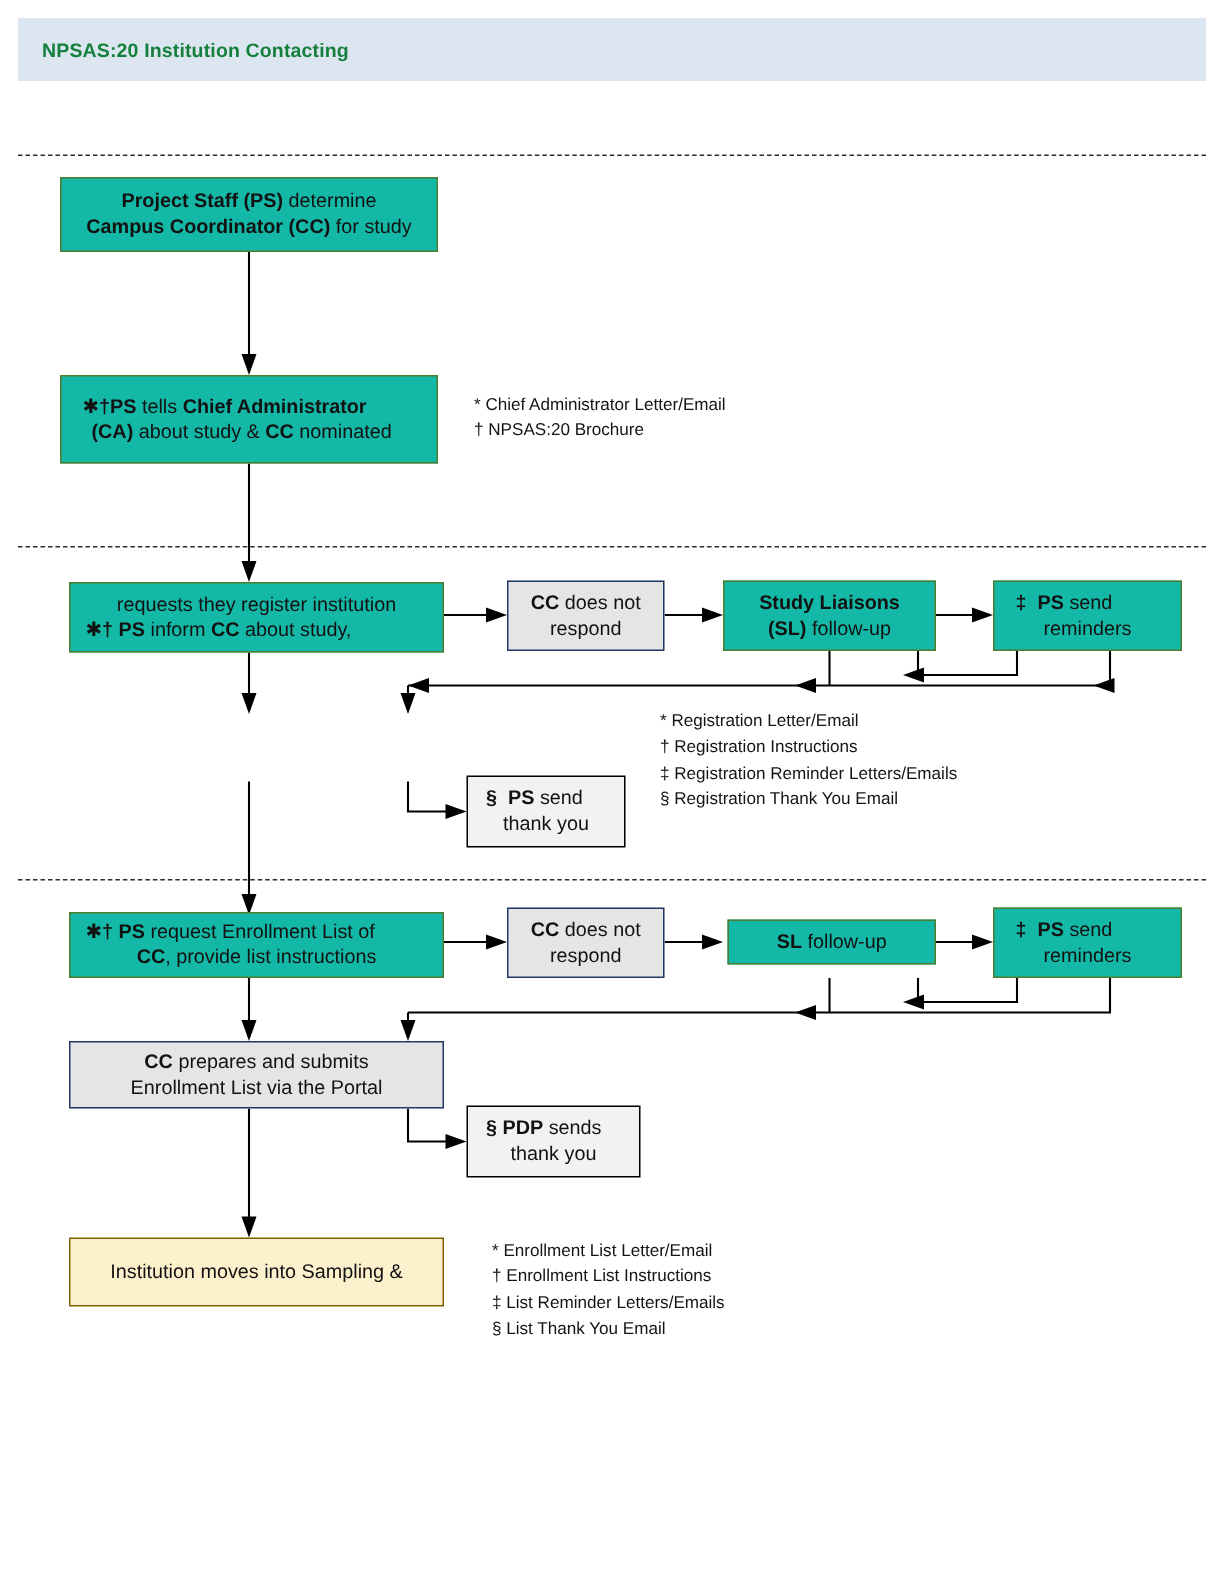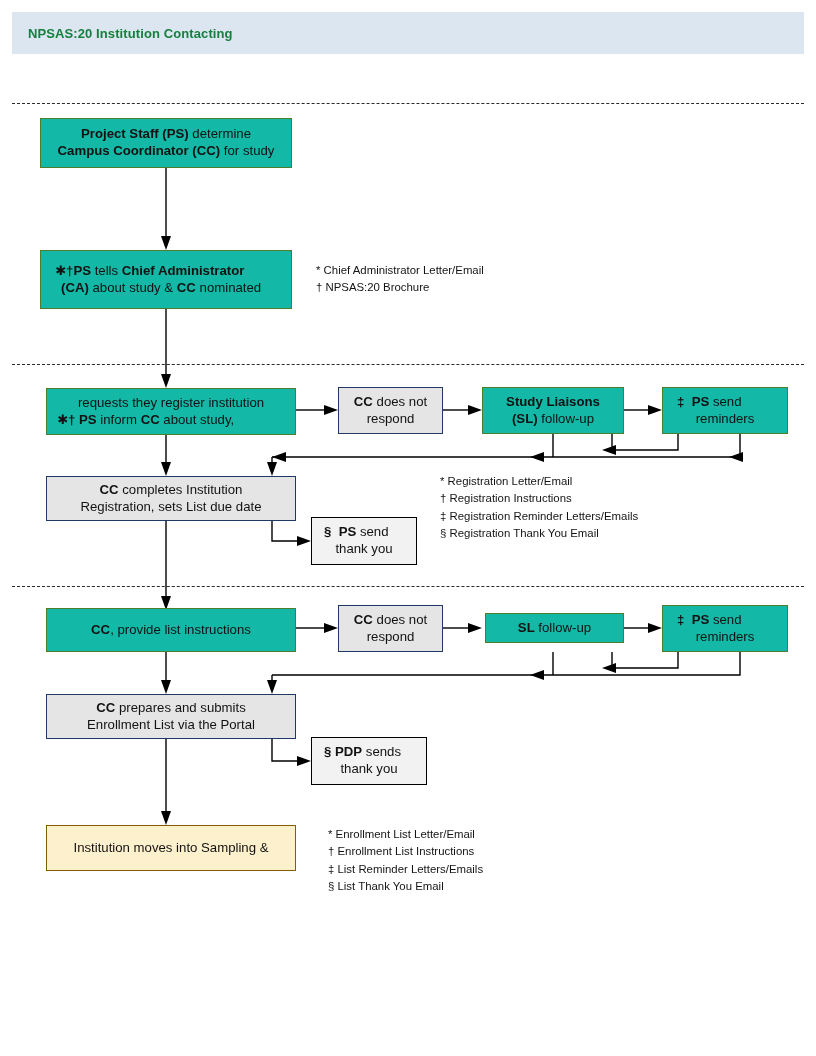--- a/index.html
+++ b/index.html
@@ -188,43 +188,38 @@
     </div>
   </div>
 
   <div class="node green" style="left:662px;top:387px;width:126px;height:47px;">
     <div class="inner">
       <div style="text-align:left;padding-left:8px;"><span class="sym">‡</span><span>&nbsp;&nbsp;</span><b>PS</b><span> send</span></div>
       <div>reminders</div>
     </div>
   </div>
 
-  <div class="node blue" style="left:46px;top:476px;width:250px;height:45px;">
-    <div class="inner">
-      <div><b>CC</b><span> completes Institution</span></div>
-      <div>Registration, sets List due date</div>
-    </div>
-  </div>
 
   <div class="node plain" style="left:311px;top:517px;width:106px;height:48px;">
     <div class="inner">
       <div style="text-align:left;padding-left:6px;"><span class="sym">§</span><span>&nbsp;&nbsp;</span><b>PS</b><span> send</span></div>
       <div>thank you</div>
     </div>
   </div>
 
   <div class="legend" style="left:440px;top:473px;">
     <div>* Registration Letter/Email</div>
     <div>† Registration Instructions</div>
     <div>‡ Registration Reminder Letters/Emails</div>
     <div>§ Registration Thank You Email</div>
   </div>
 
   <div class="node green" style="left:46px;top:608px;width:250px;height:44px;">
     <div class="inner">
+      <div style="text-align:left;padding-left:4px;"><span class="sym">✱†</span><span>&nbsp;</span><b>PS</b><span> request  Enrollment  List of</span></div>
       <div><b>CC</b><span>, provide list instructions</span></div>
     </div>
   </div>
 
   <div class="node blue" style="left:338px;top:605px;width:105px;height:47px;">
     <div class="inner">
       <div><b>CC</b><span> does not</span></div>
       <div>respond</div>
     </div>
   </div>

